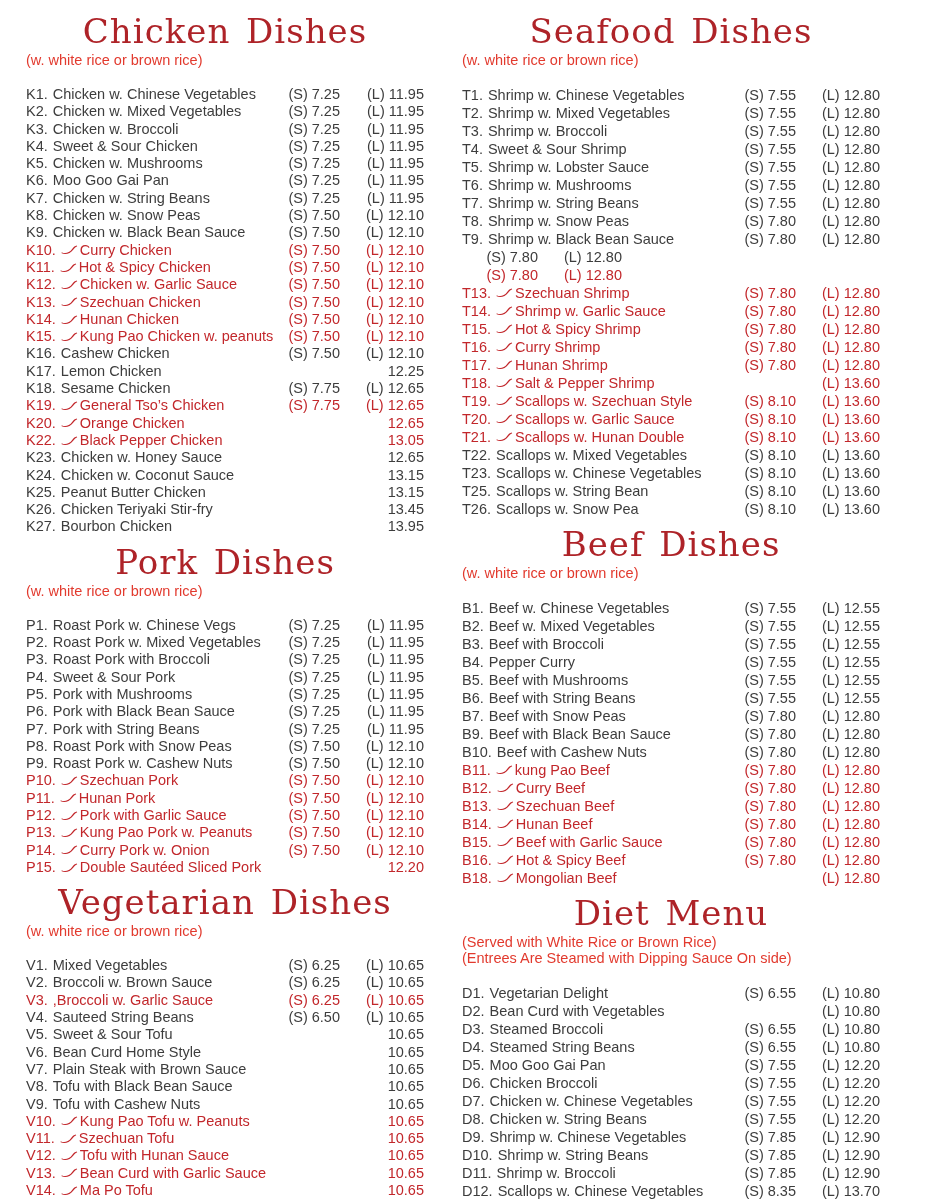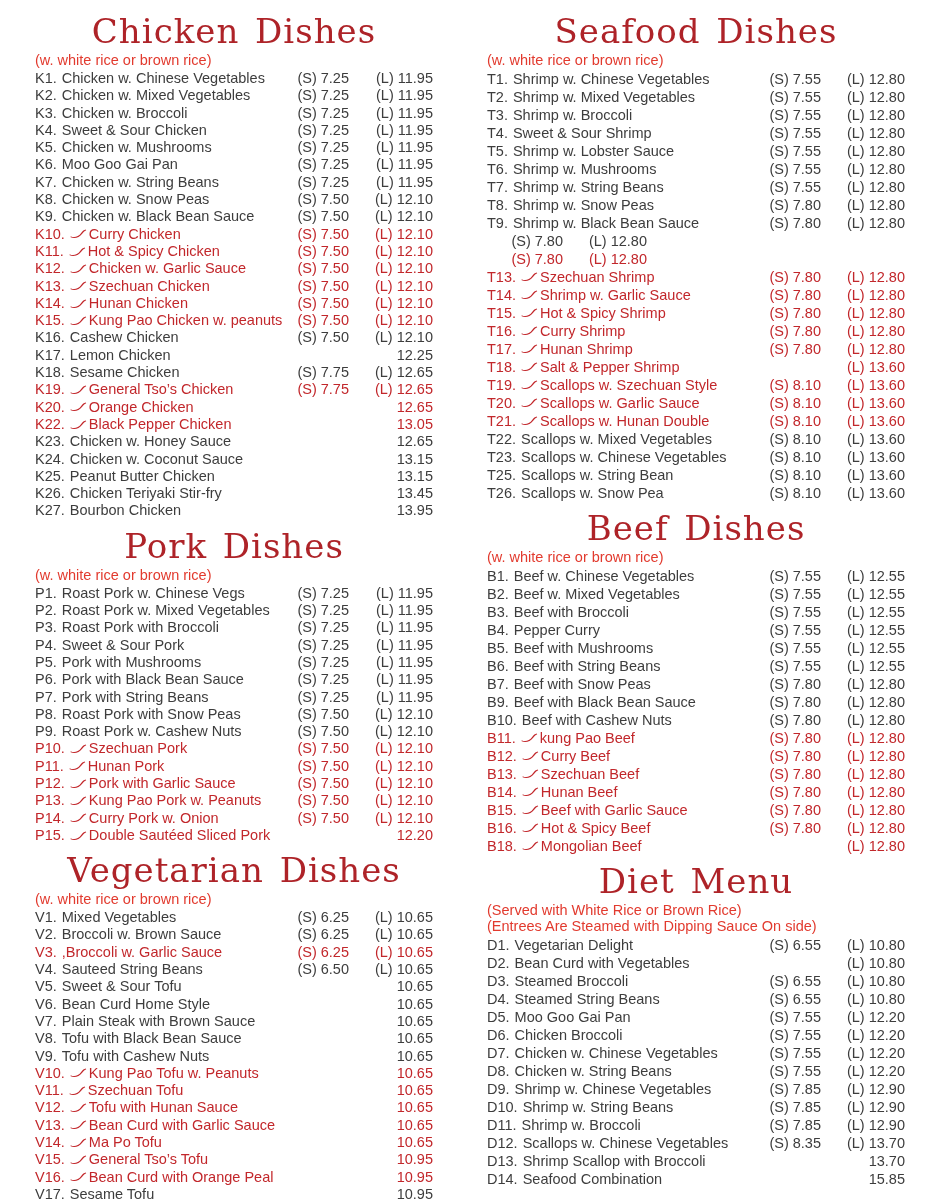--- a/index.html
+++ b/index.html
@@ -3,37 +3,37 @@
 <meta charset="utf-8">
 <style>
   :root{
     --title-red:#ae2328;
     --sub-red:#e23a2e;
     --item-red:#c2272b;
     --text:#3d3d3d;
   }
   html,body{margin:0;padding:0;background:#ffffff;}
   body{width:927px;height:1200px;overflow:hidden;font-family:"Liberation Sans",sans-serif;}
-  .menu{display:flex;box-sizing:border-box;width:927px;height:1200px;padding:10px 22px 0 35px;gap:54px;}
+  .menu{display:flex;box-sizing:border-box;width:927px;height:1200px;padding:10px 22px 0 26px;gap:38px;}
   .col{display:flex;flex-direction:column;}
   .col-left{width:398px;}
   .col-right{width:418px;}
   .section{margin-bottom:5px;}
   .section-title{
     font-family:"DejaVu Serif",serif;
     font-size:34px;line-height:42px;
     color:var(--title-red);
     text-align:center;letter-spacing:1px;word-spacing:4px;
   }
   .section-sub{
     font-size:14.5px;line-height:16px;
     color:var(--sub-red);
     text-align:left;
   }
-  .rows{margin-top:2px;}
+  .rows{margin-top:18px;}
   .row{
     display:flex;align-items:baseline;
     font-size:14.5px;line-height:17.3px;
     color:var(--text);white-space:nowrap;
   }
   .col-right .row{line-height:18px;}
   .row.red{color:var(--item-red);}
   .name{flex:1;min-width:0;display:flex;align-items:center;overflow:visible;}
   .code{margin-right:5px;flex-shrink:0;}
   .pepper{flex-shrink:0;margin-right:2px;display:inline-block;}

